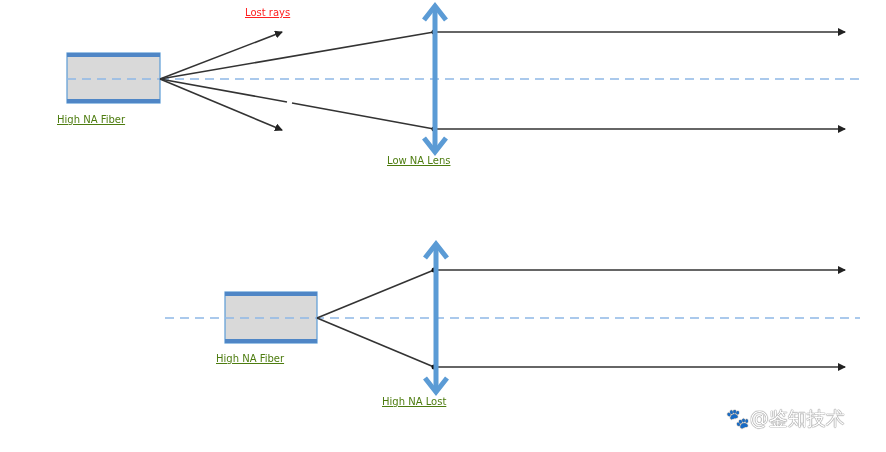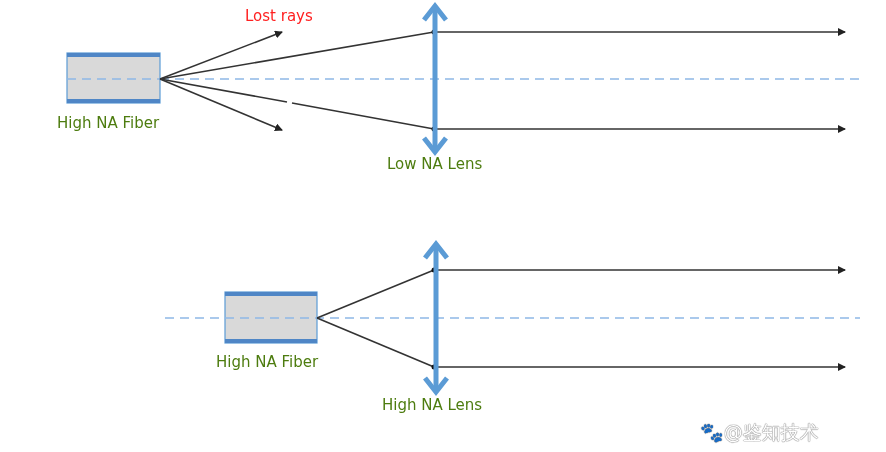--- a/index.html
+++ b/index.html
@@ -1,22 +1,22 @@
 <!DOCTYPE html>
 <html><head>
   <meta charset="utf-8">
   <style>
     html, body { margin: 0; padding: 0; background: #ffffff; }
     body { width: 886px; height: 452px; position: relative; overflow: hidden; font-family: "Liberation Sans", sans-serif; }
     svg { position: absolute; left: 0; top: 0; }
-    .lbl { position: absolute; font-family: "DejaVu Sans", sans-serif; font-size: 15px; white-space: nowrap; }
+    .lbl { position: absolute; font-family: "DejaVu Sans", sans-serif; font-size: 10px; white-space: nowrap; text-decoration: underline; }
     .blue { color: #4d7c0f; }
     .red { color: #ff2020; }
-    .wm { position: absolute; left: 700px; top: 406px; font-family: "DejaVu Sans", sans-serif; font-size: 19px; color: #ffffff;
-          text-shadow: 0 0 1px #888, 0 0 1px #888, 0 0 1px #888; white-space: nowrap; margin-top: 14px; }
+    .wm { position: absolute; left: 726px; top: 406px; font-family: "DejaVu Sans", sans-serif; font-size: 19px; color: #ffffff;
+          text-shadow: 0 0 1px #888, 0 0 1px #888, 0 0 1px #888; white-space: nowrap; }
   </style>
 </head>
 <body>
 
 <svg width="886" height="452" viewBox="0 0 886 452">
   <defs>
     <marker id="arrowBlack" markerWidth="8" markerHeight="8" refX="7" refY="4" orient="auto" markerUnits="userSpaceOnUse">
       <path d="M0,0 L8,4 L0,8 z" fill="#222"></path>
     </marker>
   </defs>
@@ -67,17 +67,17 @@
     <line x1="436" y1="244" x2="436" y2="392" stroke="#5b9bd5" stroke-width="5"></line>
     <polyline points="425,258 436,244 447,258" fill="none" stroke="#5b9bd5" stroke-width="5" stroke-linejoin="miter"></polyline>
     <polyline points="425,378 436,392 447,378" fill="none" stroke="#5b9bd5" stroke-width="5" stroke-linejoin="miter"></polyline>
   </g>
 </svg>
 
 <div class="lbl red" style="left:245px; top:7px;">Lost rays</div>
 <div class="lbl blue" style="left:57px; top:114px;">High NA Fiber</div>
 <div class="lbl blue" style="left:387px; top:155px;text-align:right;">Low NA Lens</div>
 <div class="lbl blue" style="left:216px; top:353px;">High NA Fiber</div>
-<div class="lbl blue" style="left:382px; top:396px;">High NA Lens</div>
+<div class="lbl blue" style="left:382px; top:396px;">High NA Lost</div>
 
 <div class="wm">
   <span>🐾</span><span>@鉴知技术</span>
 </div>
 
 </body></html>

